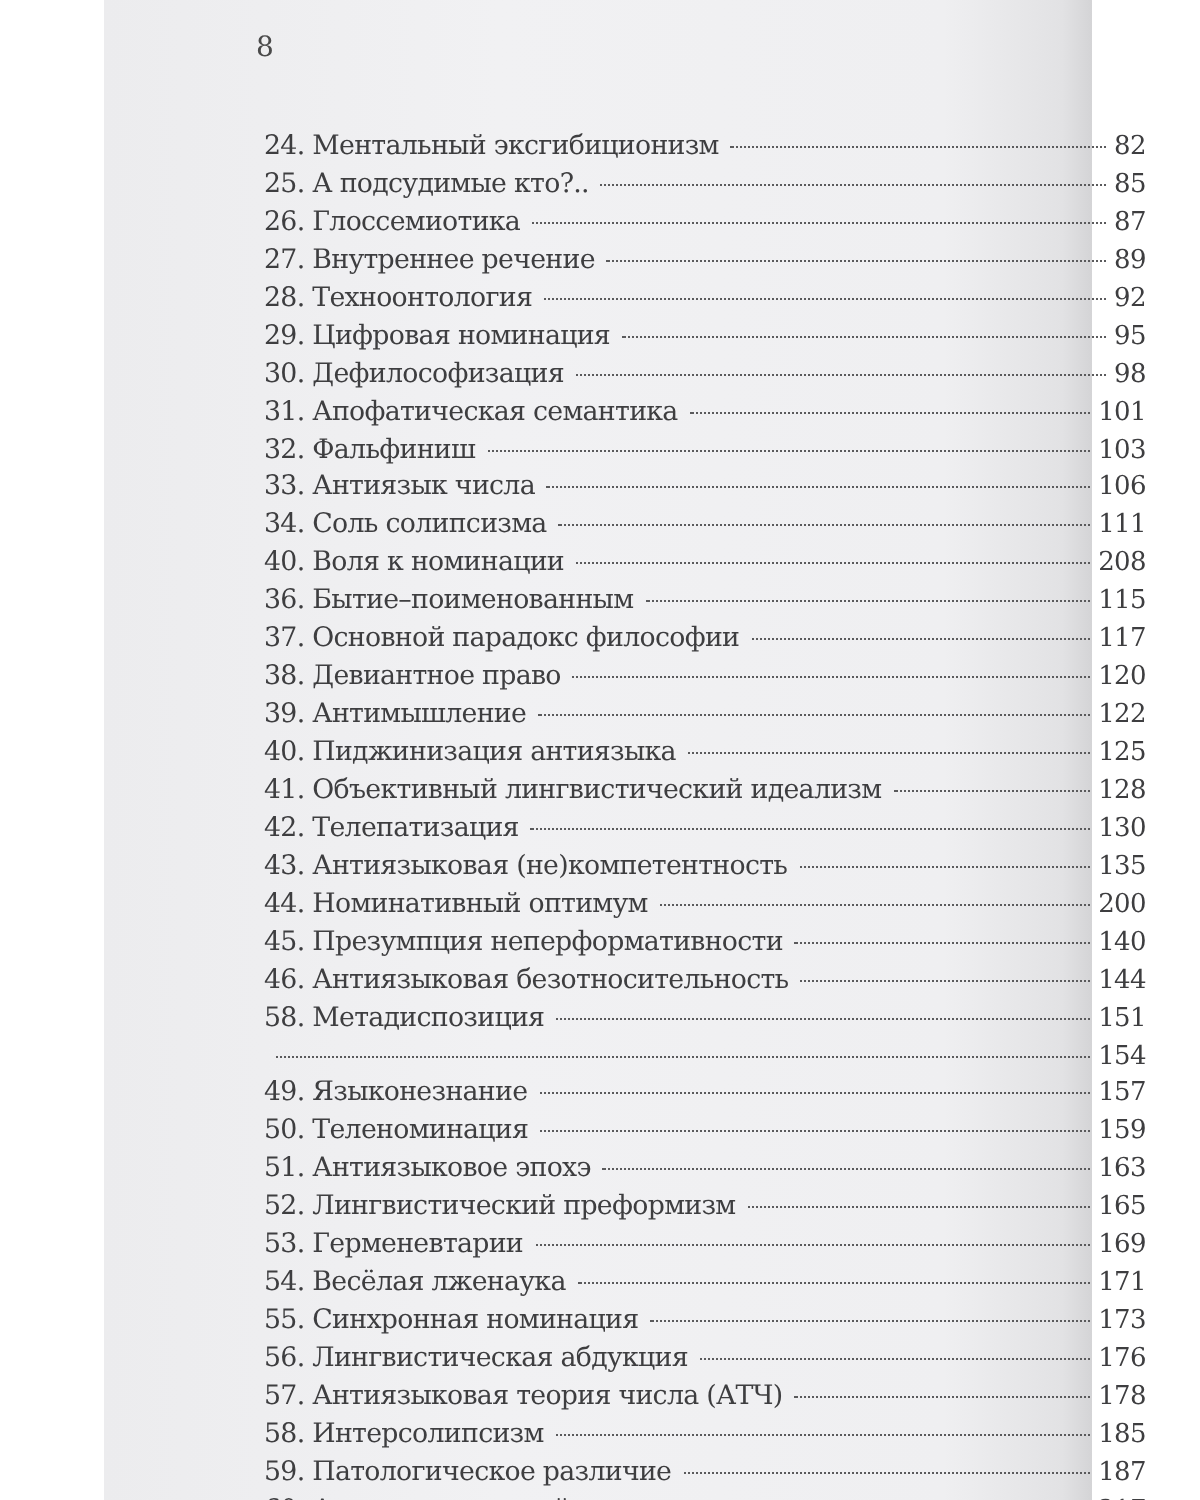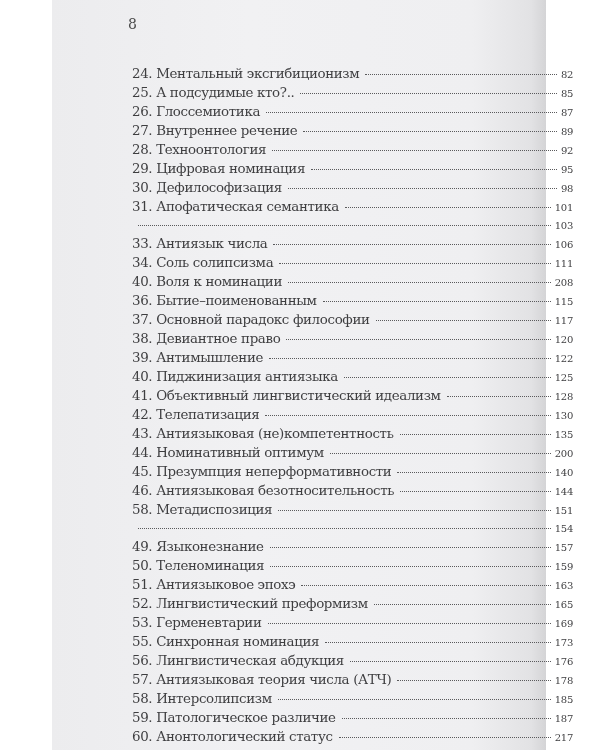--- a/index.html
+++ b/index.html
@@ -18,21 +18,21 @@
   }
   .toc-row {
     display:flex; align-items:baseline; height:18.95px; line-height:18.95px;
     font-size:13.4px; white-space:nowrap;
   }
   .toc-title { flex:0 0 auto; letter-spacing:-0.35px; }
   .toc-leader {
     flex:1 1 auto; margin:0 4px 0 6px; height:1px;
     border-bottom:1.6px dotted #5a5a5c; transform:translateY(-3px);
   }
-  .toc-page { flex:0 0 auto; text-align:right; font-size:10px; letter-spacing:-0.3px; }
+  .toc-page { flex:0 0 auto; text-align:right; font-size:13px; letter-spacing:-0.3px; }
 </style>
 </head>
 <body>
 
 <div class="page">
   <div class="page-number">8</div>
   <div class="toc" id="toc">
       <div class="toc-row">
         <span class="toc-title">24. Ментальный эксгибиционизм</span>
         <span class="toc-leader"></span>
@@ -67,20 +67,21 @@
         <span class="toc-title">30. Дефилософизация</span>
         <span class="toc-leader"></span>
         <span class="toc-page">98</span>
       </div>
       <div class="toc-row">
         <span class="toc-title">31. Апофатическая семантика</span>
         <span class="toc-leader"></span>
         <span class="toc-page">101</span>
       </div>
       <div class="toc-row">
+        <span class="toc-title">32. Фальфиниш</span>
         <span class="toc-leader"></span>
         <span class="toc-page">103</span>
       </div>
       <div class="toc-row">
         <span class="toc-title">33. Антиязык числа</span>
         <span class="toc-leader"></span>
         <span class="toc-page">106</span>
       </div>
       <div class="toc-row">
         <span class="toc-title">34. Соль солипсизма</span>
@@ -173,20 +174,25 @@
       </div>
       <div class="toc-row">
         <span class="toc-title">52. Лингвистический преформизм</span>
         <span class="toc-leader"></span>
         <span class="toc-page">165</span>
       </div>
       <div class="toc-row">
         <span class="toc-title">53. Герменевтарии</span>
         <span class="toc-leader"></span>
         <span class="toc-page">169</span>
+      </div>
+      <div class="toc-row">
+        <span class="toc-title">54. Весёлая лженаука</span>
+        <span class="toc-leader"></span>
+        <span class="toc-page">171</span>
       </div>
       <div class="toc-row">
         <span class="toc-title">55. Синхронная номинация</span>
         <span class="toc-leader"></span>
         <span class="toc-page">173</span>
       </div>
       <div class="toc-row">
         <span class="toc-title">56. Лингвистическая абдукция</span>
         <span class="toc-leader"></span>
         <span class="toc-page">176</span>

